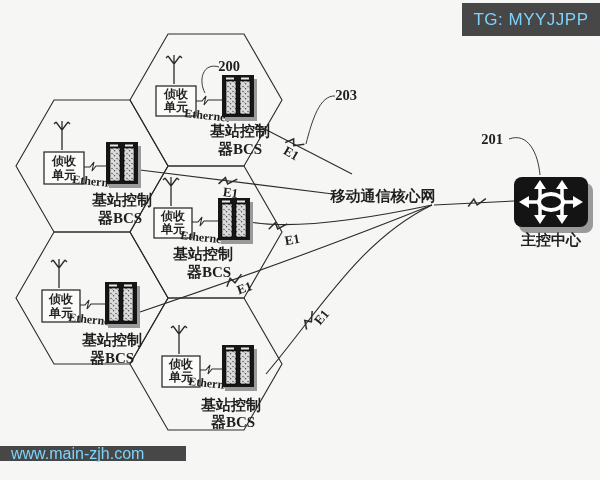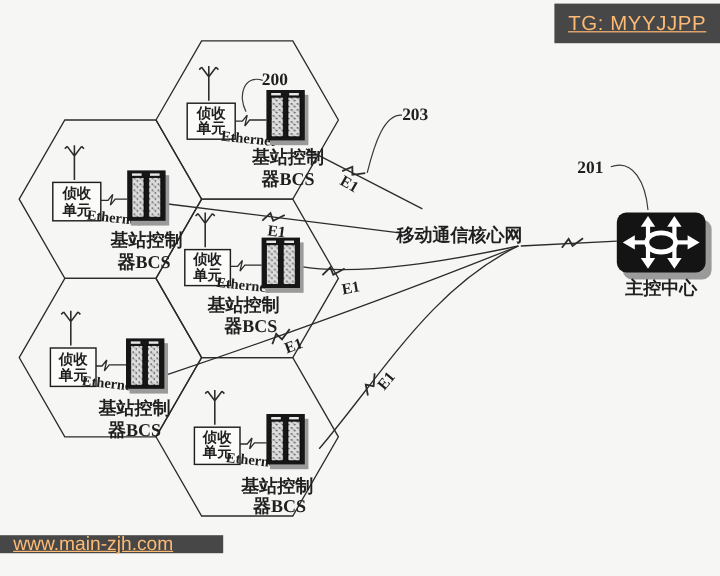--- a/index.html
+++ b/index.html
@@ -16,23 +16,23 @@
   .box{fill:#fbfbfa;stroke:#1f1f1f;stroke-width:1.2;}
   
   .t{font-family:"Liberation Serif","DejaVu Serif",serif;font-weight:bold;fill:#1f1f1f;}
   .t12{font-size:12px;}
   .t13{font-size:13px;}
   .t14{font-size:14.5px;}
   .t15{font-size:15px;}
   .mid{text-anchor:middle;}
   
   .bar{
-    position:absolute;background:#474747;color:#fdba74;
+    position:absolute;background:#474747;color:#7dd3fc;
     font-family:"Liberation Sans","DejaVu Sans",sans-serif;
-    display:flex;align-items:center;box-sizing:border-box;text-decoration:underline;
+    display:flex;align-items:center;box-sizing:border-box;
   }
   .bar-top{top:3px;right:0;width:138px;height:33px;justify-content:center;font-size:17px;letter-spacing:.5px;}
   .bar-bottom{top:446px;left:0;width:186px;height:15px;padding-left:11px;font-size:16px;}
 </style>
 </head>
 <body>
 
 <div class="stage">
 
 <svg class="diagram" width="600" height="480" viewBox="0 0 600 480">

